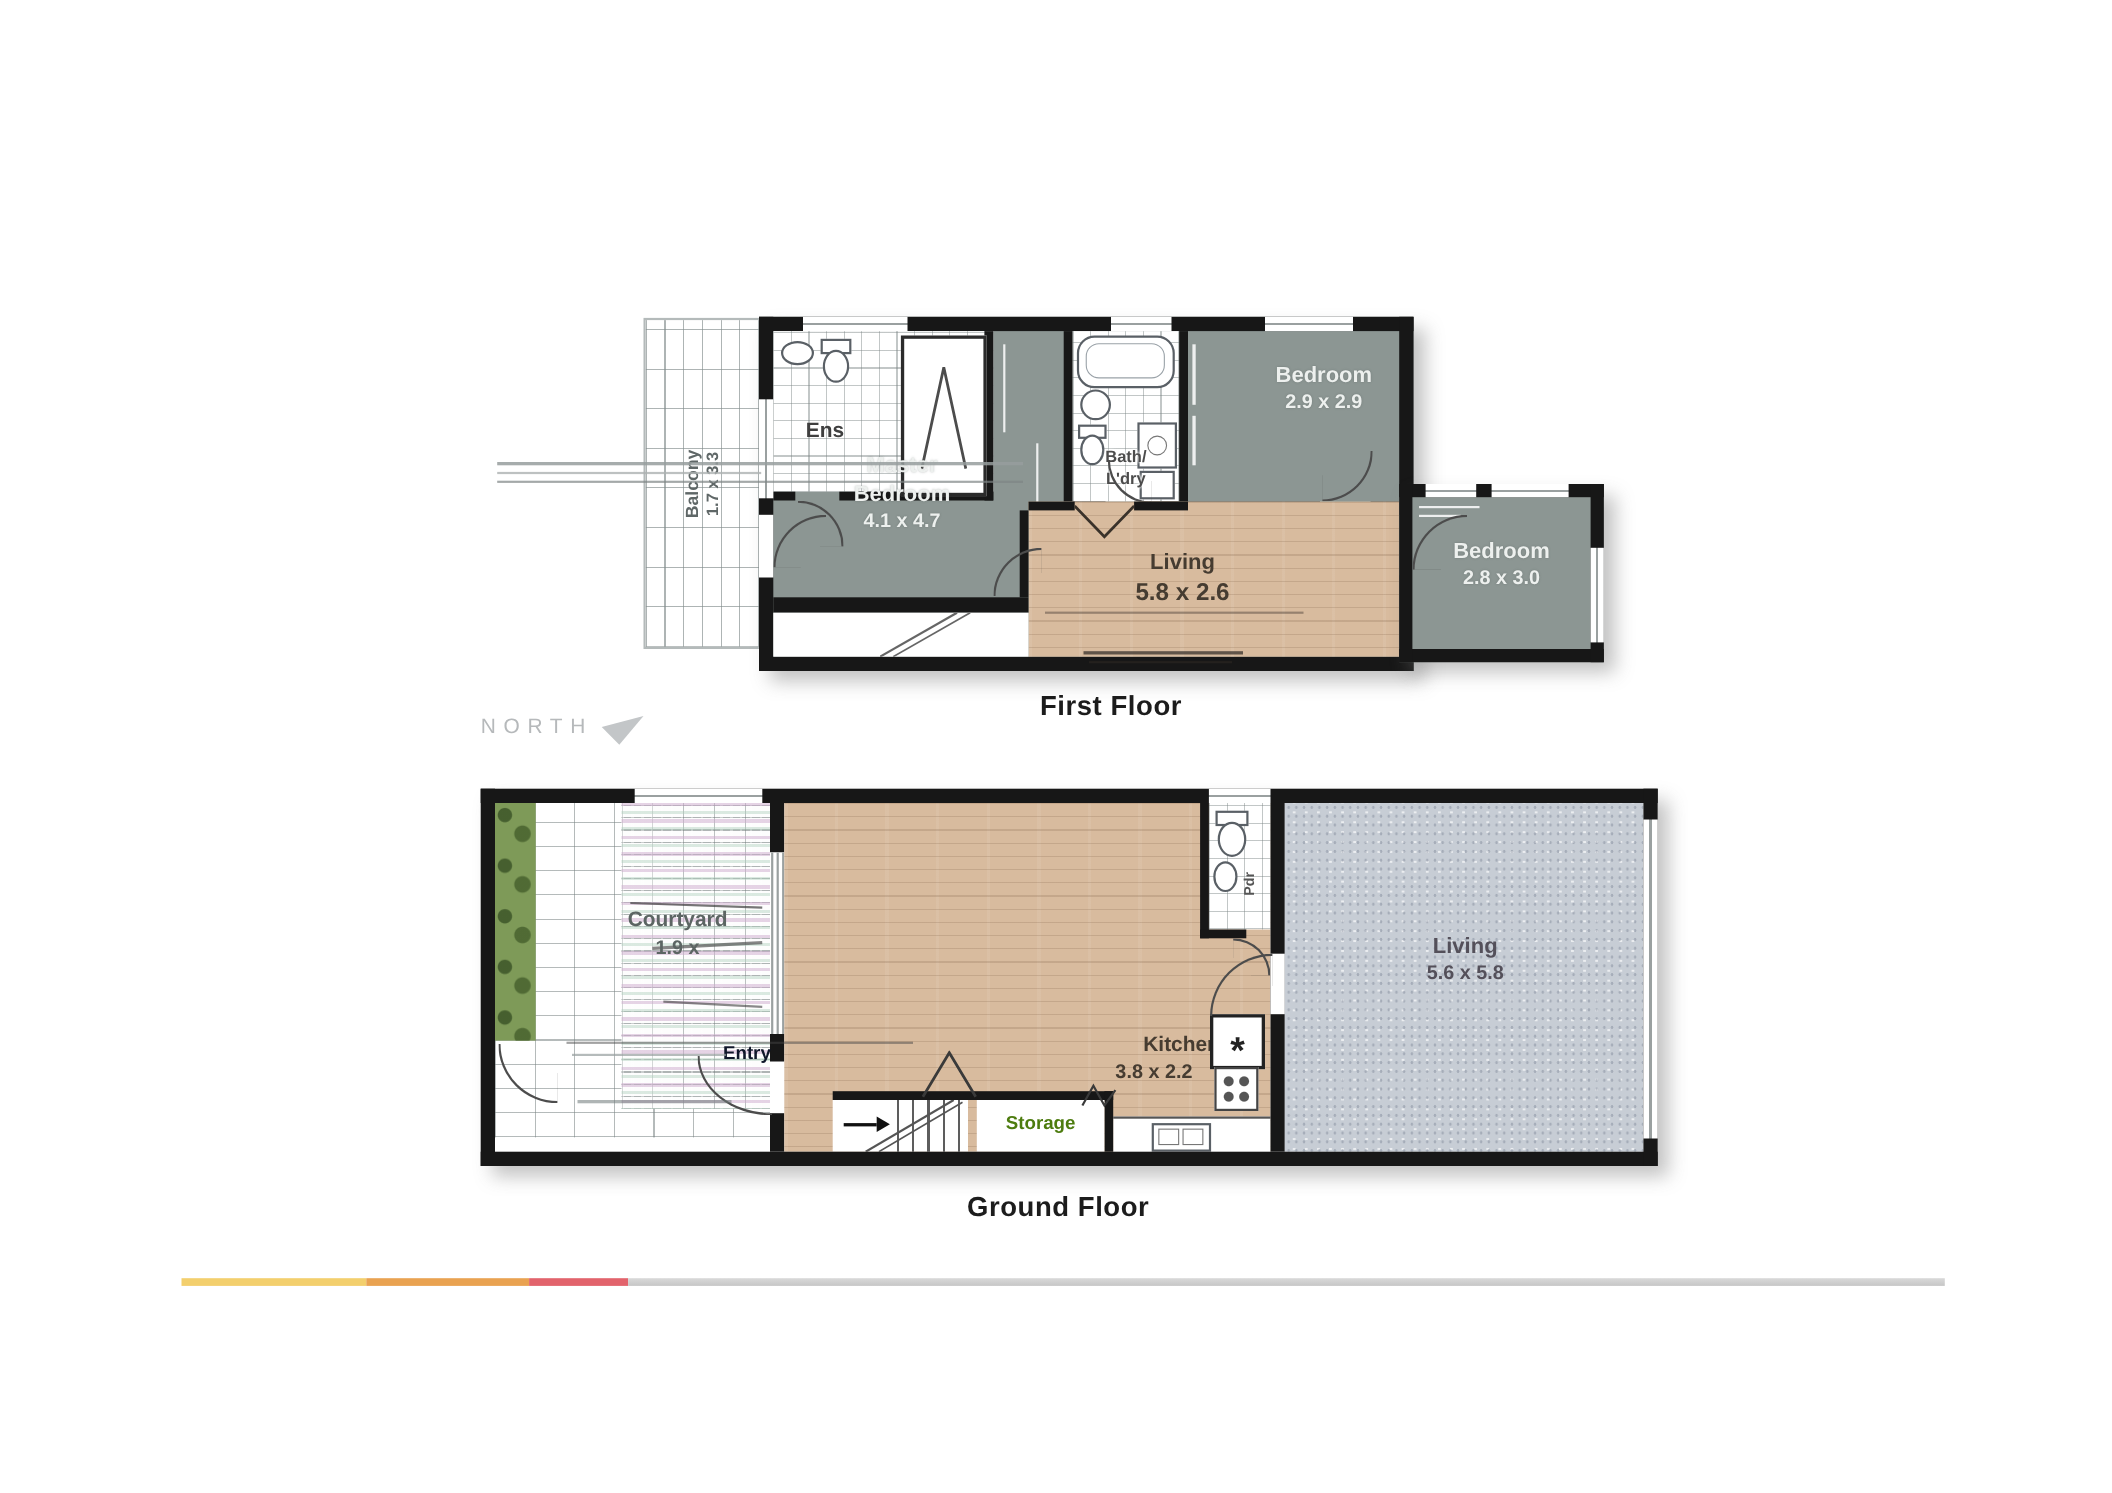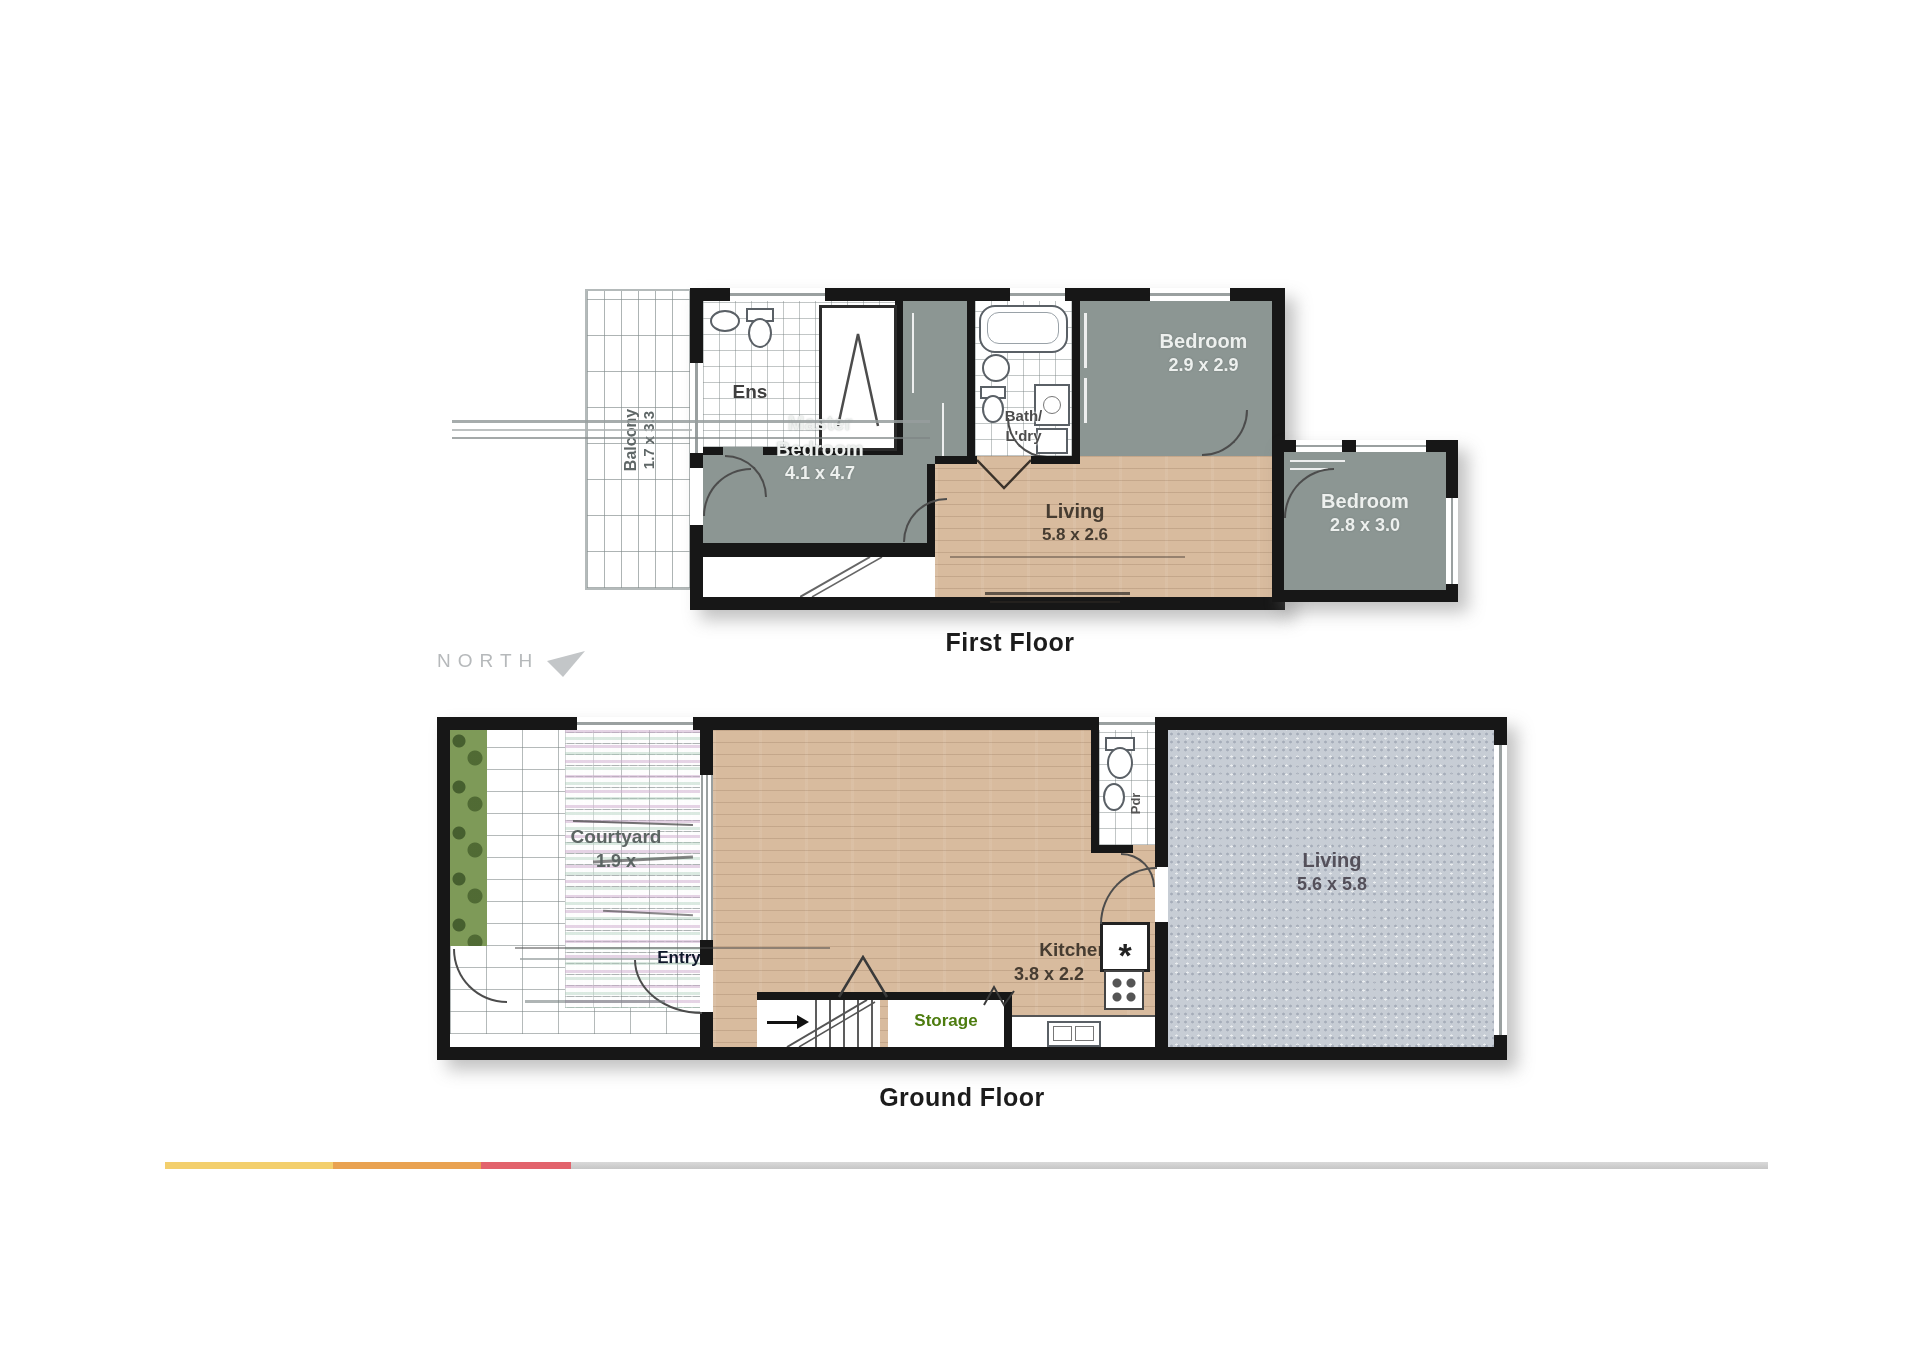--- a/index.html
+++ b/index.html
@@ -132,21 +132,21 @@
     <div class="abs wood" style="left:245px;top:168px;width:337px;height:141px;"></div>
     <div class="wall" style="left:245px;top:168px;width:42px;height:8px;"></div>
     <div class="wall" style="left:341px;top:168px;width:49px;height:8px;"></div>
     <svg class="abs" style="left:287px;top:170px;" width="54" height="32">
       <polyline points="0,2 27,30 54,2" fill="none" stroke="#3a322a" stroke-width="2.5"></polyline>
     </svg>
     <div class="wall" style="left:237px;top:176px;width:8px;height:79px;"></div>
     <div class="arc arc-tl" style="left:213px;top:210px;width:42px;height:42px;"></div>
     <div class="lbl lbl-dark" style="left:305px;top:210px;width:160px;">
       <div style="font-size:20px;">Living</div>
-      <div style="font-size:17px;">5.8 x 2.6</div>
+      <div style="font-size:22px;">5.8 x 2.6</div>
     </div>
 
     <div class="lbl lbl-light" style="left:40px;top:122px;width:180px;">
       <div style="font-size:20px;">Master</div>
       <div style="font-size:20px;">Bedroom</div>
       <div style="font-size:18px;">4.1 x 4.7</div>
     </div>
     <div class="wall" style="left:13px;top:255px;width:232px;height:14px;"></div>
 
     <div class="abs" style="left:13px;top:269px;width:97px;height:40px;background:#fff;"></div>

